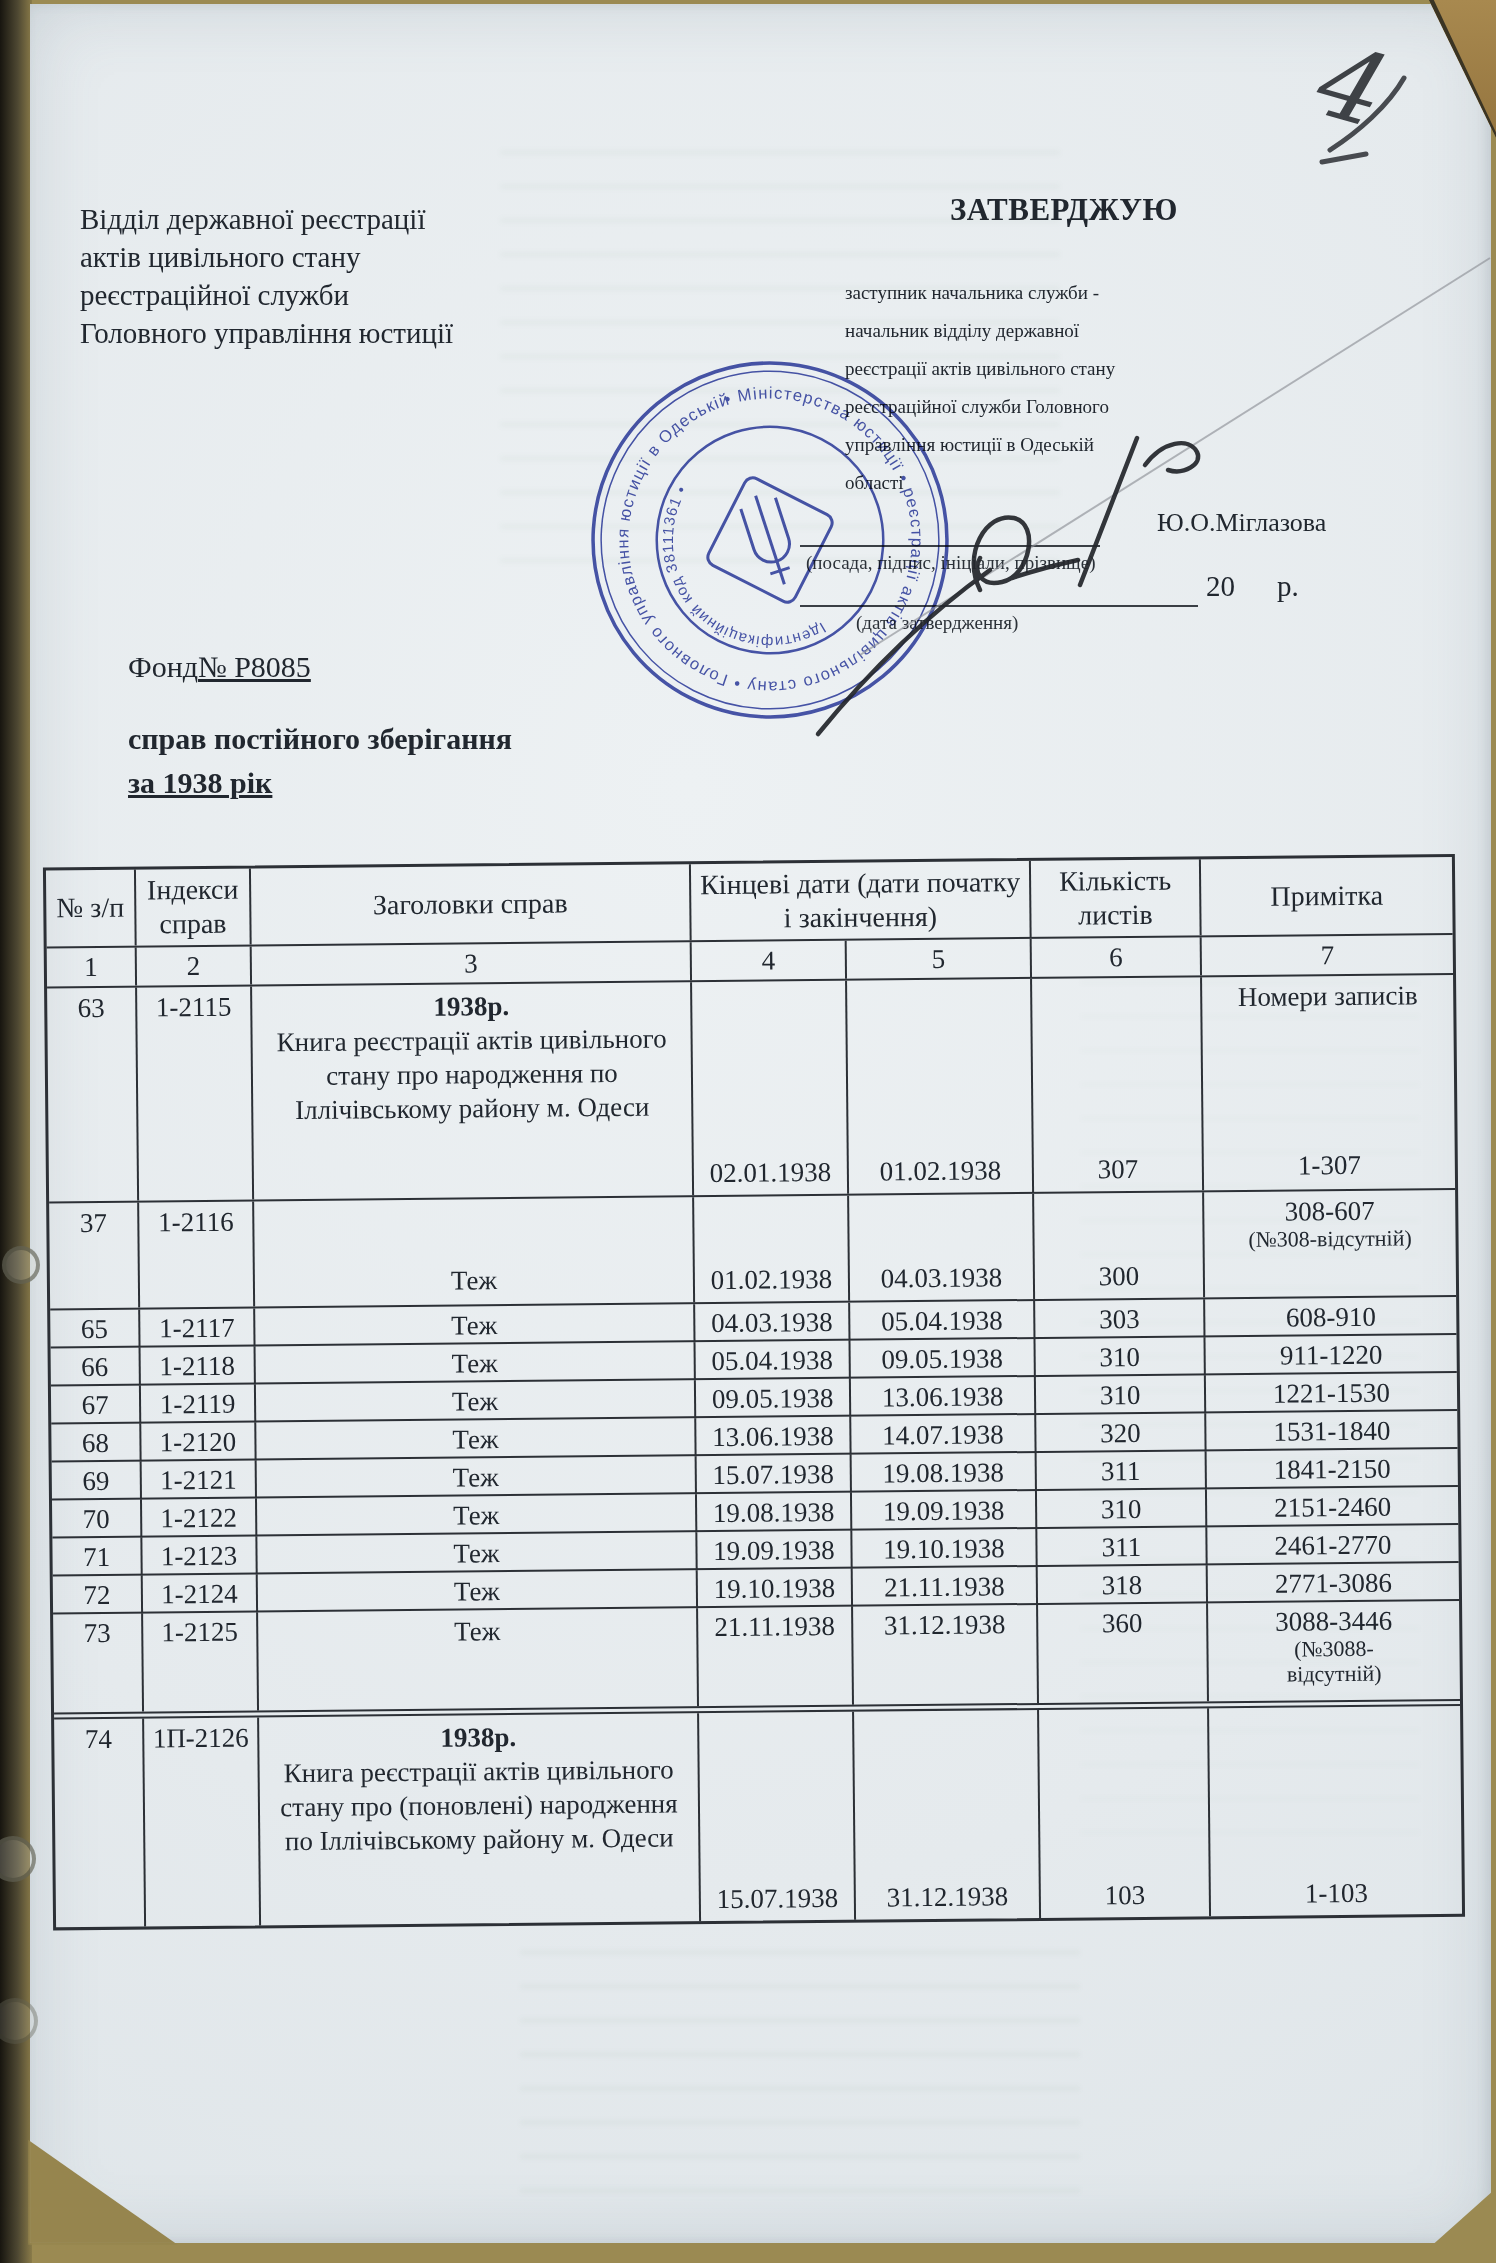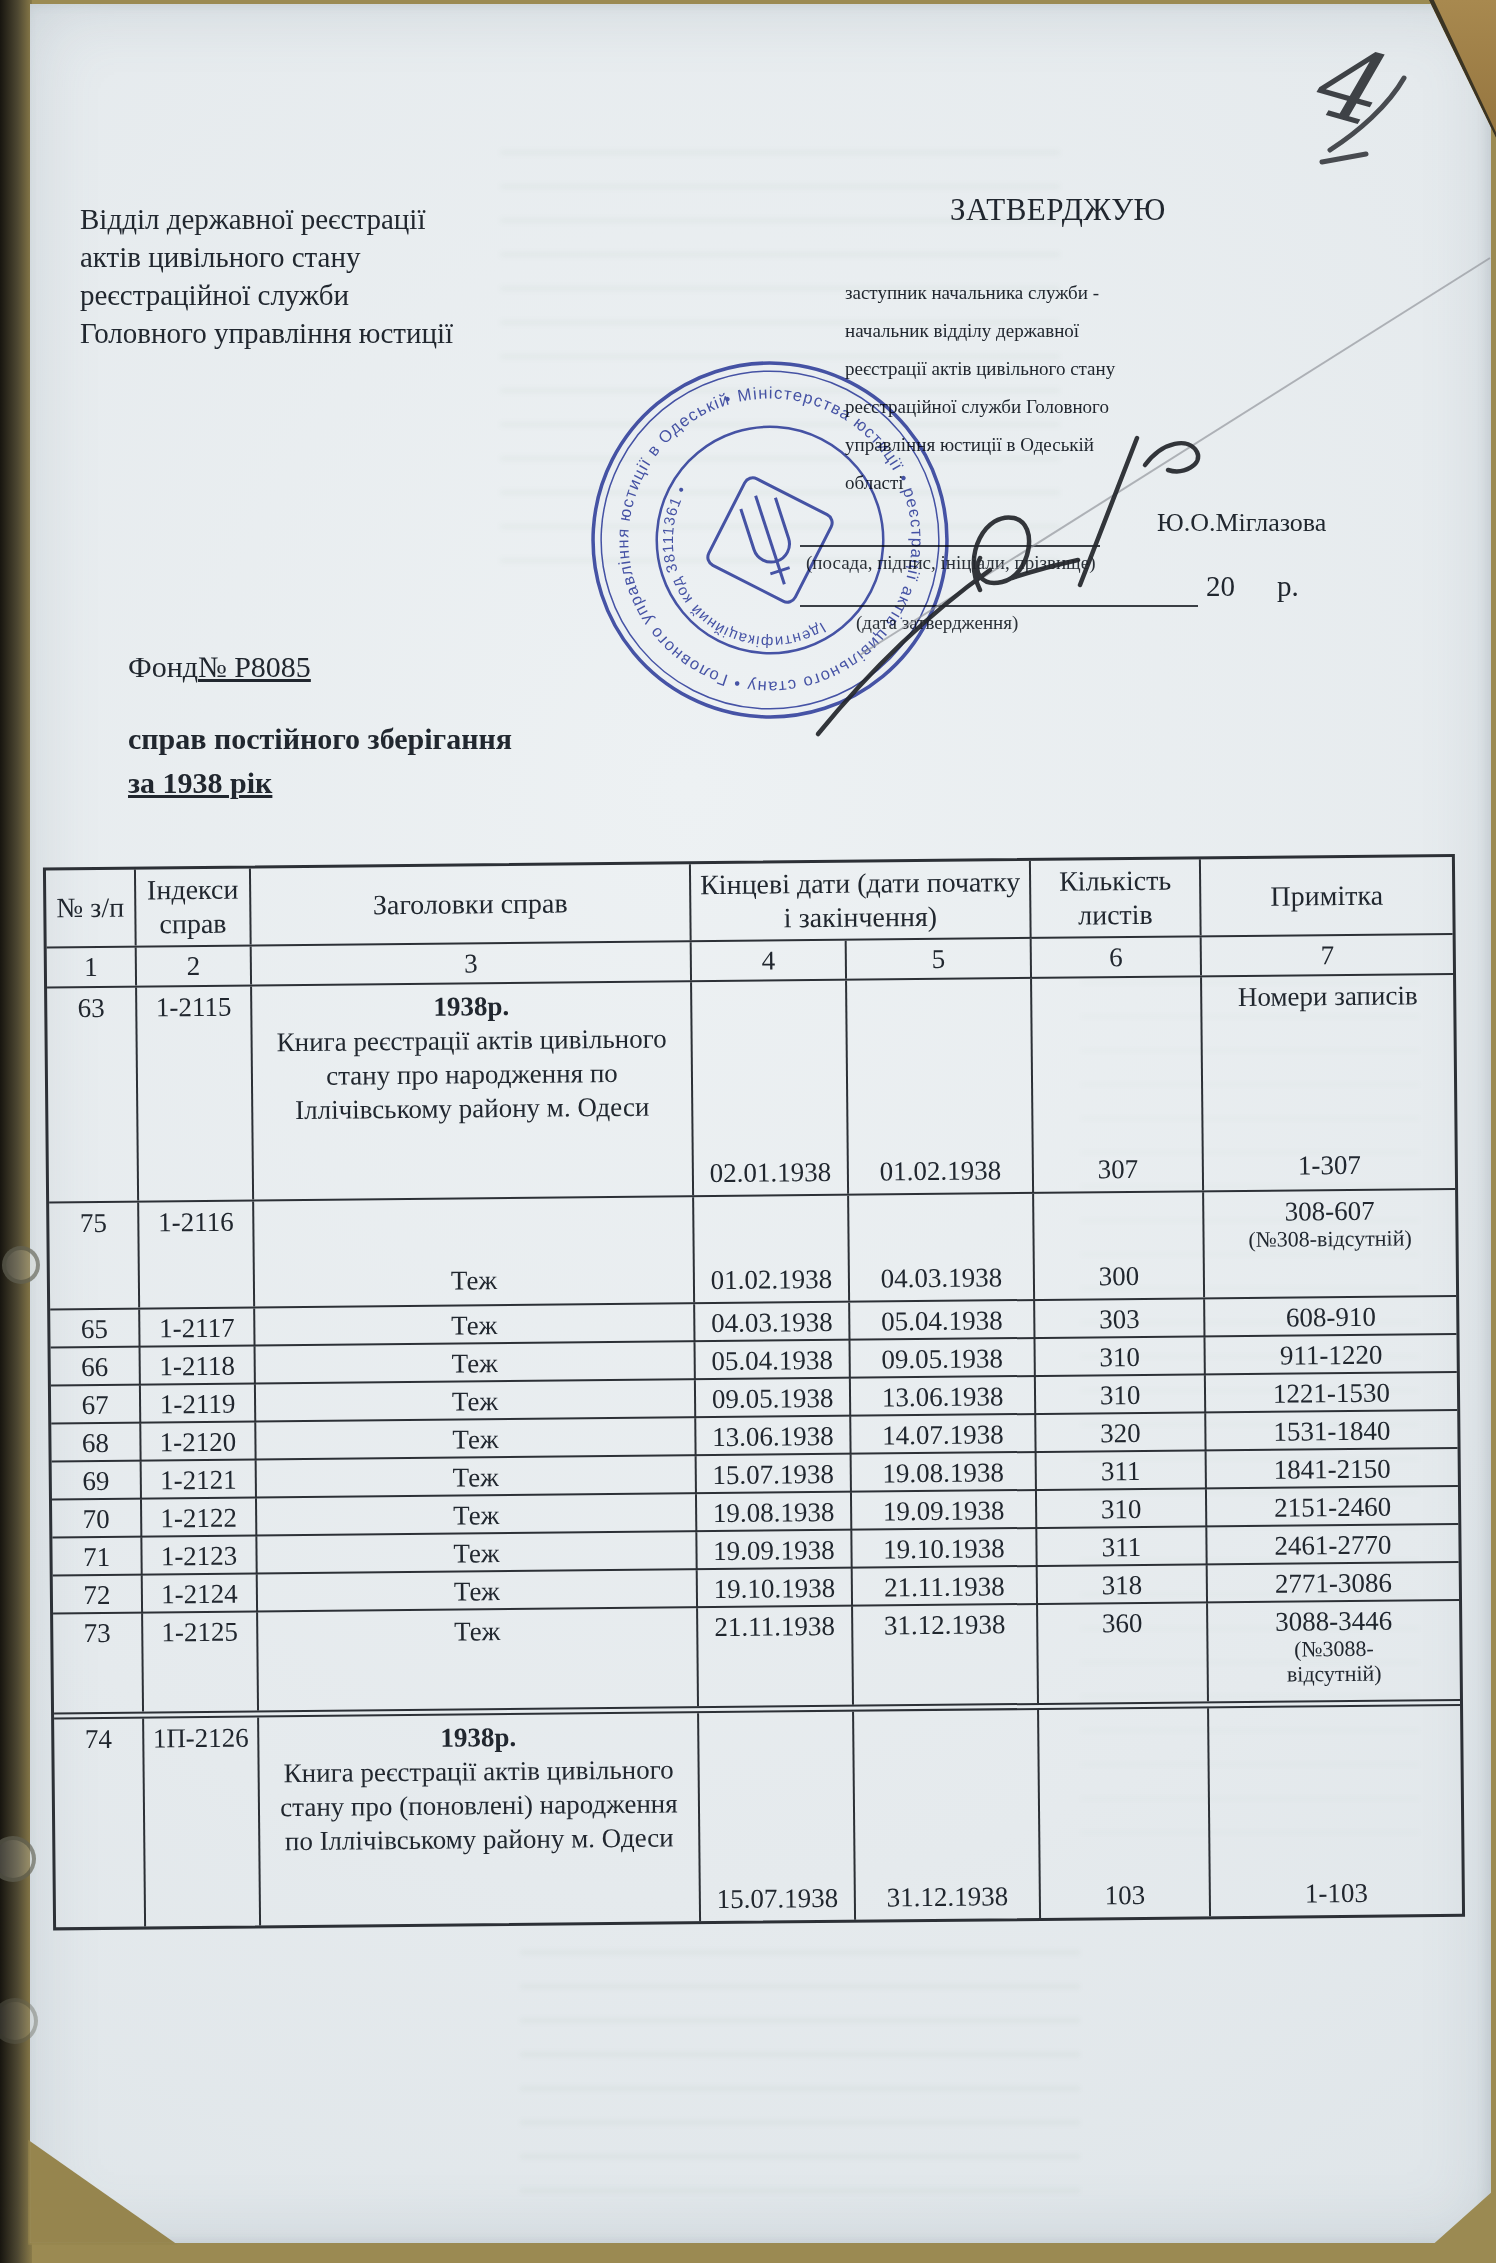--- a/index.html
+++ b/index.html
@@ -36,21 +36,21 @@
 
   .ghost{position:absolute;z-index:2;pointer-events:none;
     background:repeating-linear-gradient(180deg, rgba(110,145,115,.10) 0 5px, transparent 5px 34px);
     filter:blur(2.5px);}
   .ghost.g1{left:500px;top:150px;width:560px;height:430px;opacity:.55}
   .ghost.g2{left:520px;top:1950px;width:560px;height:270px;opacity:.6}
   .ghost.g3{left:1080px;top:980px;width:340px;height:860px;opacity:.22}
 
   .txt{position:absolute;z-index:4;}
   .sender{left:80px;top:200px;width:500px;font-size:29px;line-height:38px;}
-  .approve-title{left:950px;top:192px;font-size:31px;font-weight:normal;letter-spacing:.5px;}
+  .approve-title{left:950px;top:192px;font-size:31px;font-weight:bold;letter-spacing:.5px;}
   .approve-block{left:845px;top:274px;width:470px;font-size:19px;line-height:38px;}
 
   .sigline{position:absolute;z-index:4;border-bottom:2px solid #3a3f45;height:0;}
   .sig1{left:800px;top:545px;width:300px;}
   .sig2{left:800px;top:605px;width:398px;}
   .signee{left:1157px;top:508px;font-size:26px;}
   .cap{font-size:19px;color:#2b3138;}
   .cap1{left:806px;top:552px;}
   .cap2{left:856px;top:612px;}
   .yearline{left:1206px;top:570px;font-size:29px;}
@@ -223,21 +223,21 @@
         <div class="tcell c-sheets">
           <div class="f-sheets">307</div>
         </div>
         <div class="tcell c-note">
           <div class="f-note_top">Номери записів</div>
           <div class="f-note">1-307</div>
         </div>
       </div>
       <div class="trow r64" style="height: 107px;">
         <div class="tcell c-num">
-          <div class="f-num">75</div>
+          <div class="f-num">37</div>
         </div>
         <div class="tcell c-idx">
           <div class="f-index">1-2116</div>
         </div>
         <div class="tcell c-title">
           <div class="f-title">Теж</div>
         </div>
         <div class="tcell c-d1">
           <div class="f-start">01.02.1938</div>
         </div>

